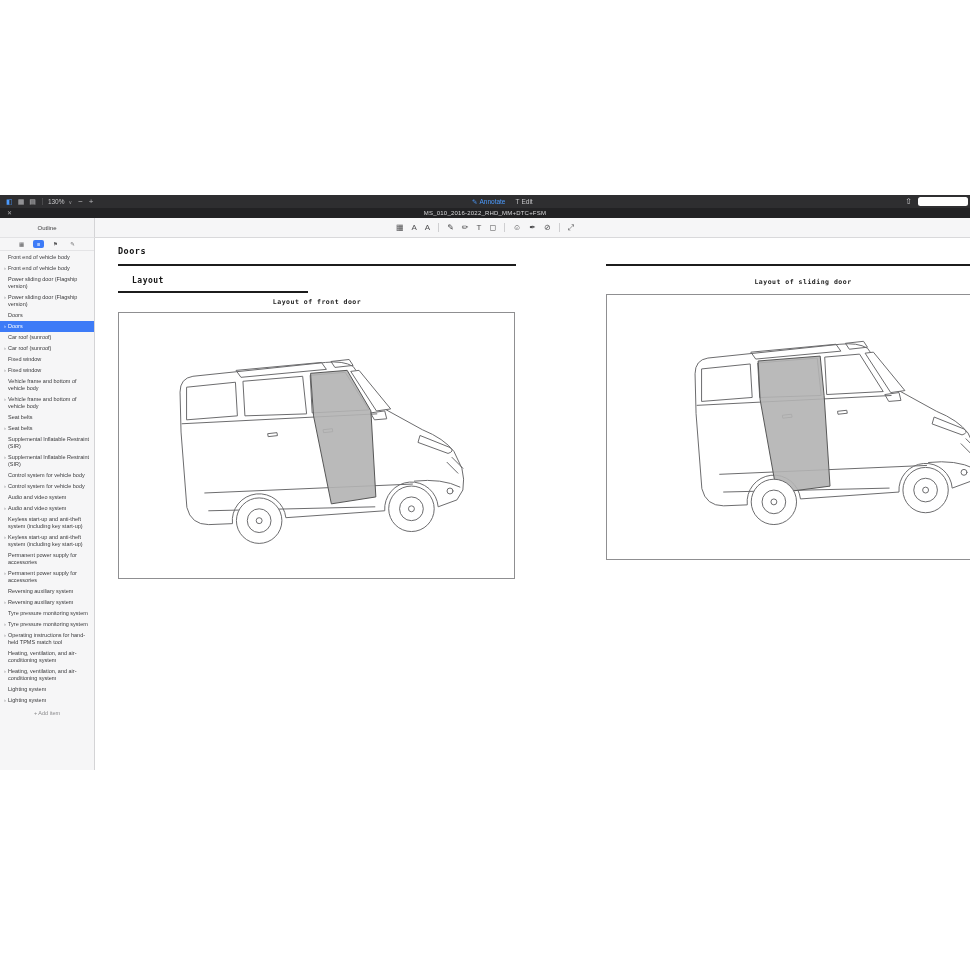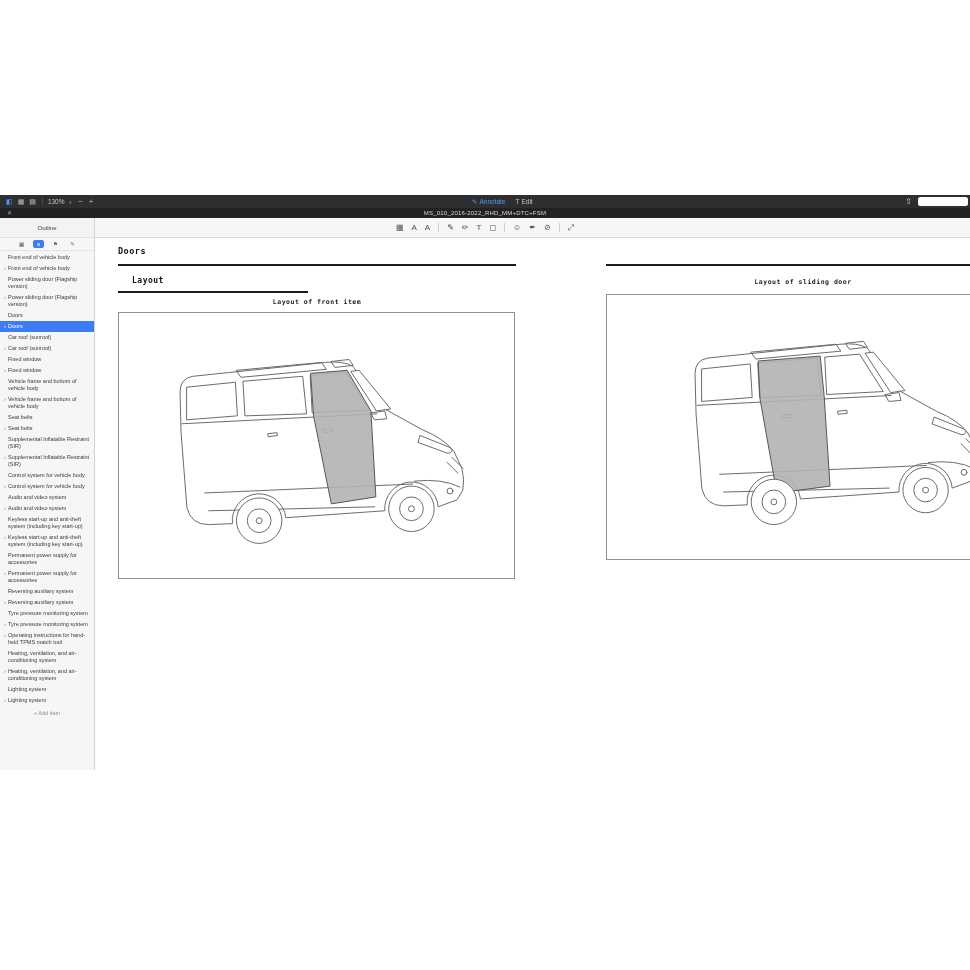--- a/index.html
+++ b/index.html
@@ -344,21 +344,21 @@
     </div>
 
     <div class="main">
 
       <div class="doc-h" id="h1">Doors</div>
       <div class="rule rule1"></div>
 
       <div class="doc-h" id="h2">Layout</div>
       <div class="rule rule2"></div>
 
-      <div class="cap cap1">Layout of front item</div>
+      <div class="cap cap1">Layout of front door</div>
 
       <div class="fig fig1">
         <svg width="397" height="267" viewBox="0 0 400 270">
           <g stroke="#6a6a6c" fill="none" stroke-width="1" stroke-linejoin="round" stroke-linecap="round">
             <path d="M62,120 L61,80 Q61,66 74,64 L208,50 Q226,48 236,54 L266,96 L306,118 Q328,127 338,140 L346,157 Q349,168 347,179 L341,189 L322,196 A27,27 0 0 0 268,200 L168,207 A27,27 0 0 0 114,213 L90,214 Q72,214 68,197 Z"></path>
             <path d="M63,112 L260,102"></path>
             <path fill="#fff" d="M68,75 L117,70 L119,104 L68,108 Z"></path>
             <path fill="#fff" d="M125,69 L185,64 L189,102 L127,104 Z"></path>
             <path fill="#fff" d="M193,63 L228,60 L252,98 L195,101 Z"></path>
             <path fill="#fff" d="M234,59 L242,58 L274,97 L260,99 Z"></path>

